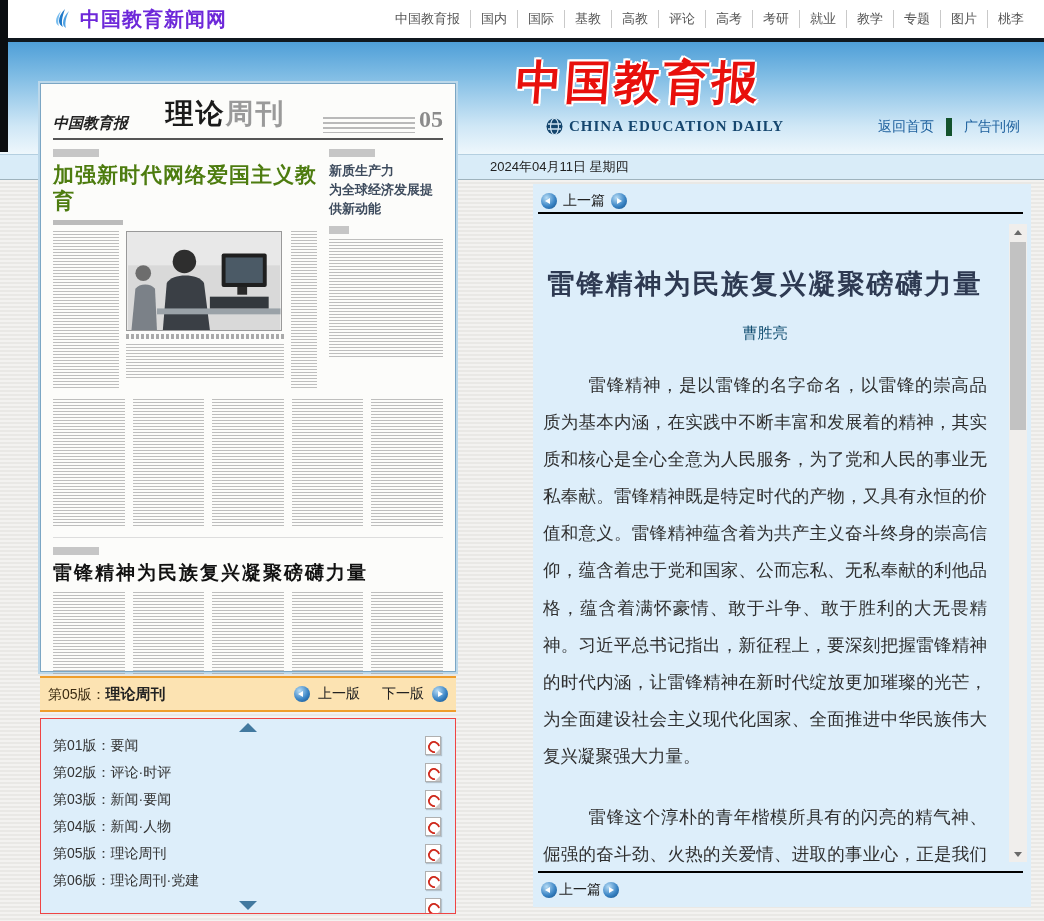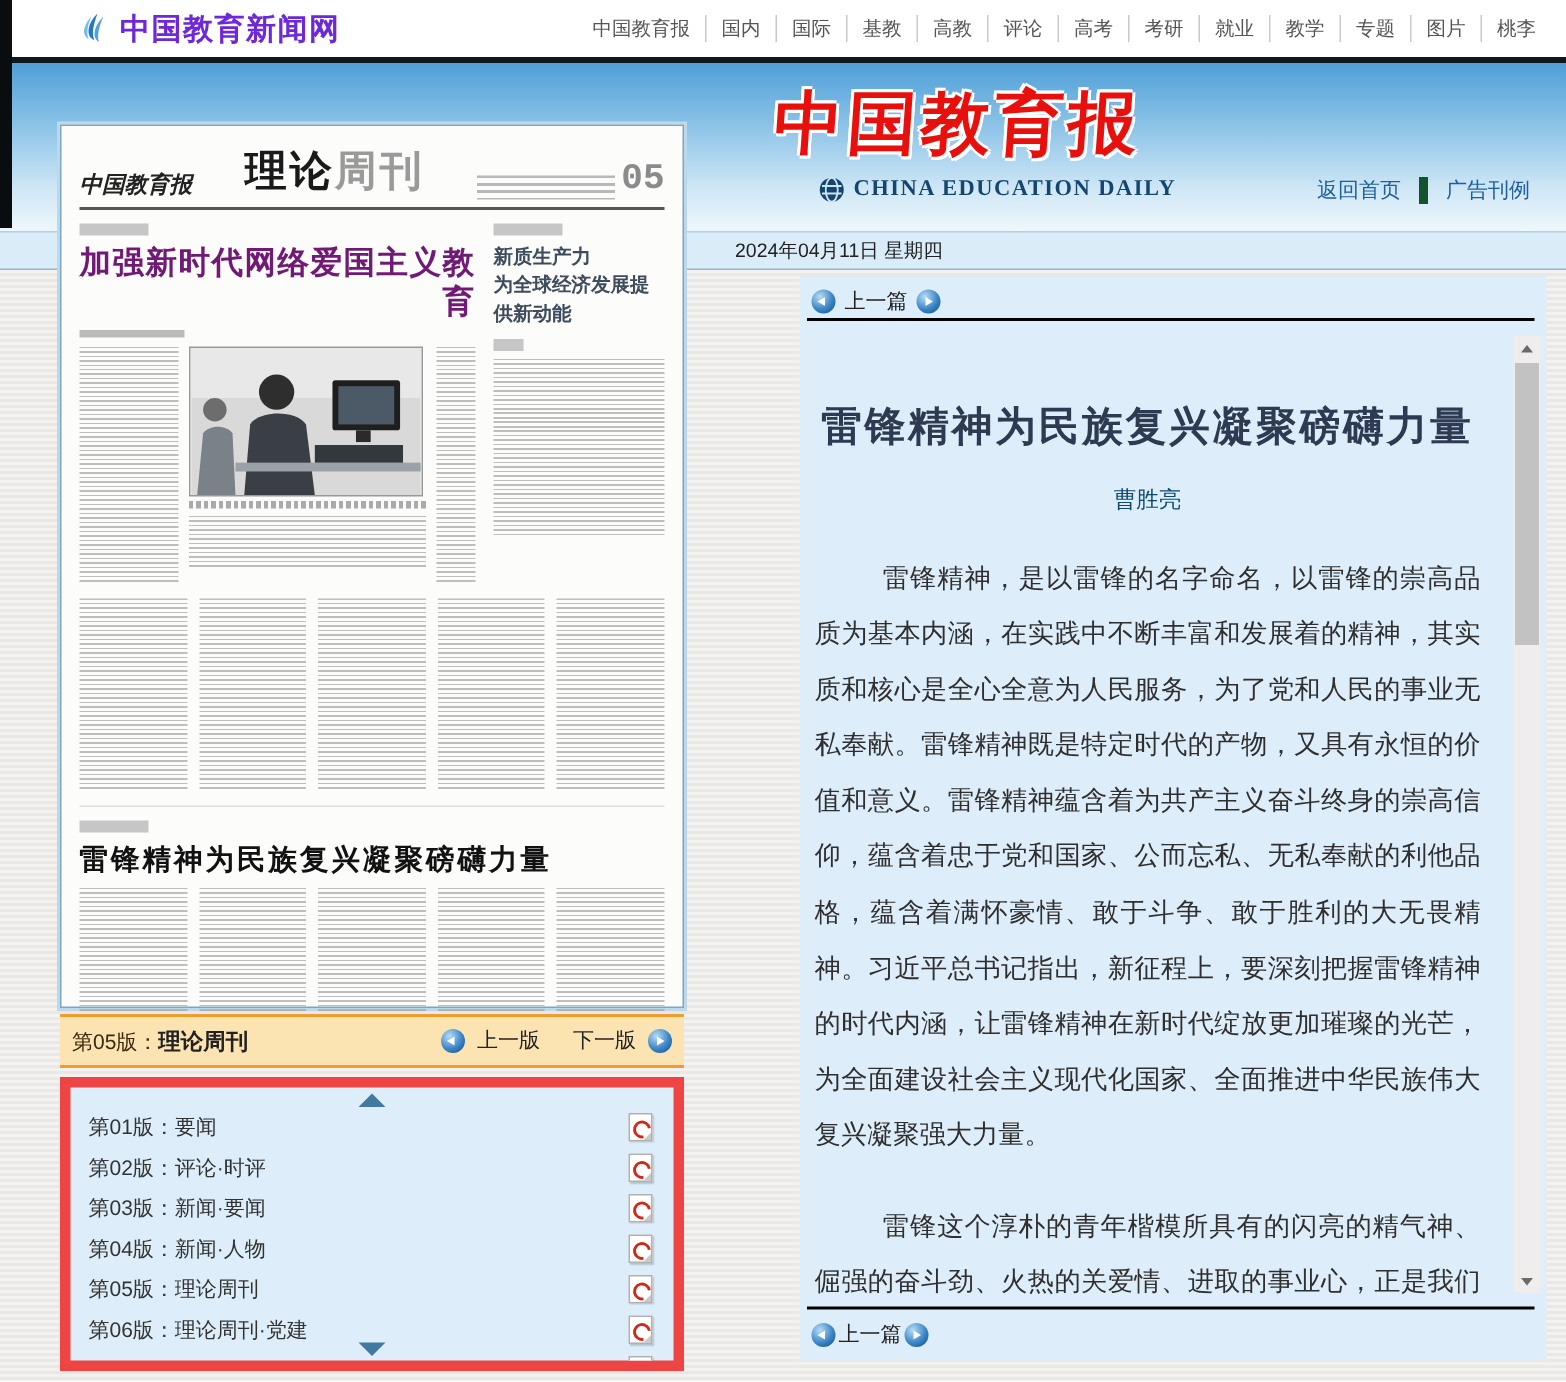--- a/index.html
+++ b/index.html
@@ -34,26 +34,26 @@
   .datebar{left:0; right:0; top:154px; height:26px; background:#d9ecf8; border-top:1px solid #b4cfe0; border-bottom:1px solid #9fb3bd; font-size:13px; color:#222; display:flex; align-items:center; padding-left:490px;}
 
   
   .np{left:40px; top:83px; width:416px; height:589px; background:#fcfcfa; border:1px solid #7ba6c4; box-shadow:0 0 0 2px #bcd8ea; padding:10px 12px; z-index:20;}
   .np-head{display:flex; align-items:flex-end; justify-content:space-between; border-bottom:2px solid #555; padding-bottom:5px; height:46px;}
   .np-cal{font-family:"Liberation Serif",serif; font-style:italic; font-weight:bold; font-size:15px; color:#222;}
   .np-mast{font-size:28px; font-weight:bold; color:#1a1a1a; letter-spacing:2px; font-family:"Liberation Serif",serif;}
   .np-mast .sub{color:#9a9a9a;}
   .np-info{display:flex; align-items:flex-end; gap:4px;}
   .np-info .lines{width:92px; height:16px; background:repeating-linear-gradient(to bottom,#b9b9b9 0 2px,transparent 2px 5px);}
-  .np-num{font-size:24px; font-weight:bold; color:#8b8b8b; font-family:Liberation Mono, monospace;}
+  .np-num{font-size:24px; font-weight:bold; color:#8b8b8b; font-family:Liberation Serif, serif;}
   .fk{background:repeating-linear-gradient(to bottom,#a9a9a9 0 1px,transparent 1px 3px); opacity:.75;}
   .np-tag{width:46px; height:8px; background:#c6c6c6; margin:7px 0 5px;}
   .np-bandA{display:flex; gap:10px; margin-top:2px;}
   .np-mainA{width:264px;}
-  .np-h1{font-size:21px; font-weight:bold; color:#701a75; letter-spacing:1px; line-height:1.25; margin-bottom:5px; font-family:"Liberation Serif",serif;text-align:right;}
+  .np-h1{font-size:21px; font-weight:bold; color:#4d7c0f; letter-spacing:1px; line-height:1.25; margin-bottom:5px; font-family:"Liberation Serif",serif;}
   .np-byline{width:70px; height:5px; background:#bbb; margin-bottom:6px;}
   .np-colrow{display:flex; gap:7px; height:158px;}
   .np-colrow .c1{width:66px;}
   .np-colrow .c3{flex:1;}
   .np-photo{width:158px;}
   .np-photo svg{display:block; border:1px solid #999;}
   .np-cap{height:5px; margin-top:3px; background:repeating-linear-gradient(to right,#aaa 0 3px,transparent 3px 5px);}
   .np-sideA{flex:1; padding-left:2px;}
   .np-h2{font-size:13px; font-weight:bold; color:#3e4c5e; line-height:1.45; margin:3px 0 6px;}
   .np-bandB{display:flex; gap:8px; height:128px; margin-top:10px;}
@@ -68,21 +68,21 @@
   .pagebar .cur{font-size:14px; color:#3a2a10;}
   .pagebar .cur b{font-size:15px; color:#222;}
   .pagebar .pn{display:flex; align-items:center; gap:8px; font-size:14px; color:#222;}
   .pagebar .pn span{cursor:pointer;}
   .sph{width:16px; height:16px; border-radius:50%; background:radial-gradient(circle at 35% 30%,#b7dcf5,#3c86c6 55%,#0c4a85); display:inline-block; position:relative; cursor:pointer; flex:none;}
   .sph::before{content:""; position:absolute; top:5px; border-top:3px solid transparent; border-bottom:3px solid transparent;}
   .sph.l::before{left:4px; border-right:5px solid #fff;}
   .sph.r::before{left:6px; border-left:5px solid #fff;}
 
   
-  .listpanel{left:40px; top:718px; width:416px; height:196px; background:#ddeefa; border:7px solid #ef4444; overflow:hidden; z-index:20; padding-top:4px;}
+  .listpanel{left:40px; top:718px; width:416px; height:196px; background:#ddeefa; border:1px solid #ef4444; overflow:hidden; z-index:20; padding-top:4px;}
   .tri{width:0; height:0; margin:0 auto; cursor:pointer;}
   .tri.up{border-left:9px solid transparent; border-right:9px solid transparent; border-bottom:9px solid #42799f;}
   .tri.dn{border-left:9px solid transparent; border-right:9px solid transparent; border-top:9px solid #42799f;}
   .listrow{display:flex; align-items:center; justify-content:space-between; height:27px; padding:0 14px 0 12px; font-size:14px; color:#333; cursor:pointer;}
   .pdf{width:16px; height:19px; background:#fff; border:1px solid #b0b0b0; position:relative; box-shadow:1px 1px 1px rgba(0,0,0,.18); flex:none; cursor:pointer;}
   .pdf::before{content:""; position:absolute; left:2px; top:4px; width:8px; height:8px; border:2px solid #cf2a1d; border-radius:50%; border-right-color:transparent; transform:rotate(35deg);}
   .pdf::after{content:""; position:absolute; right:0; bottom:0; border-left:5px solid transparent; border-bottom:5px solid #c9c9c9;}
   .dnwrap{position:absolute; bottom:3px; left:0; right:0;}
 
   

